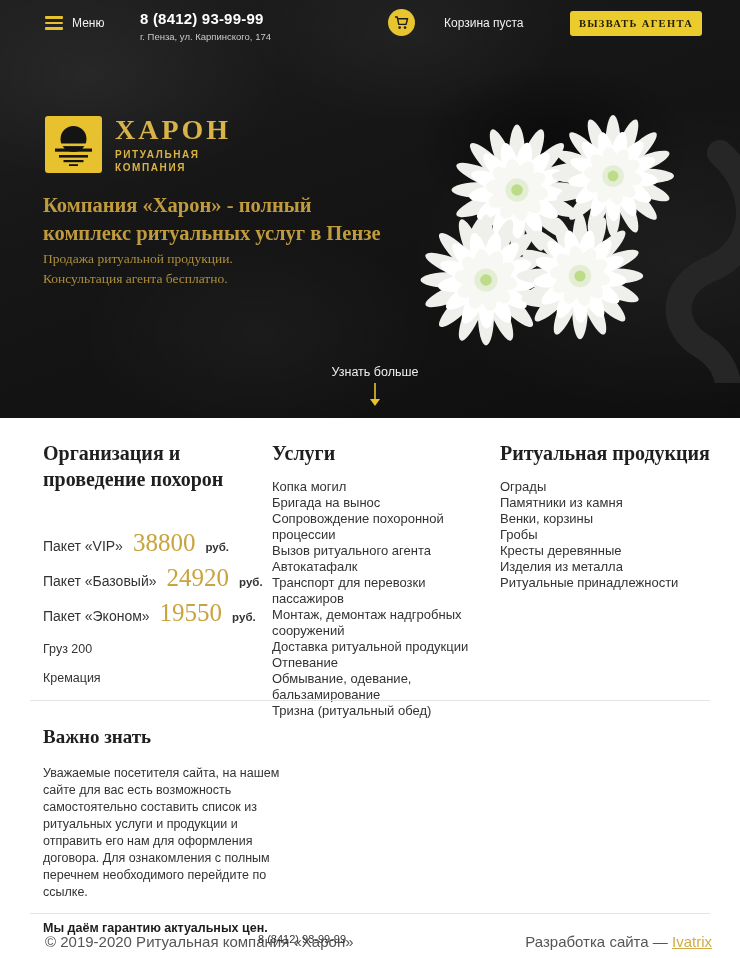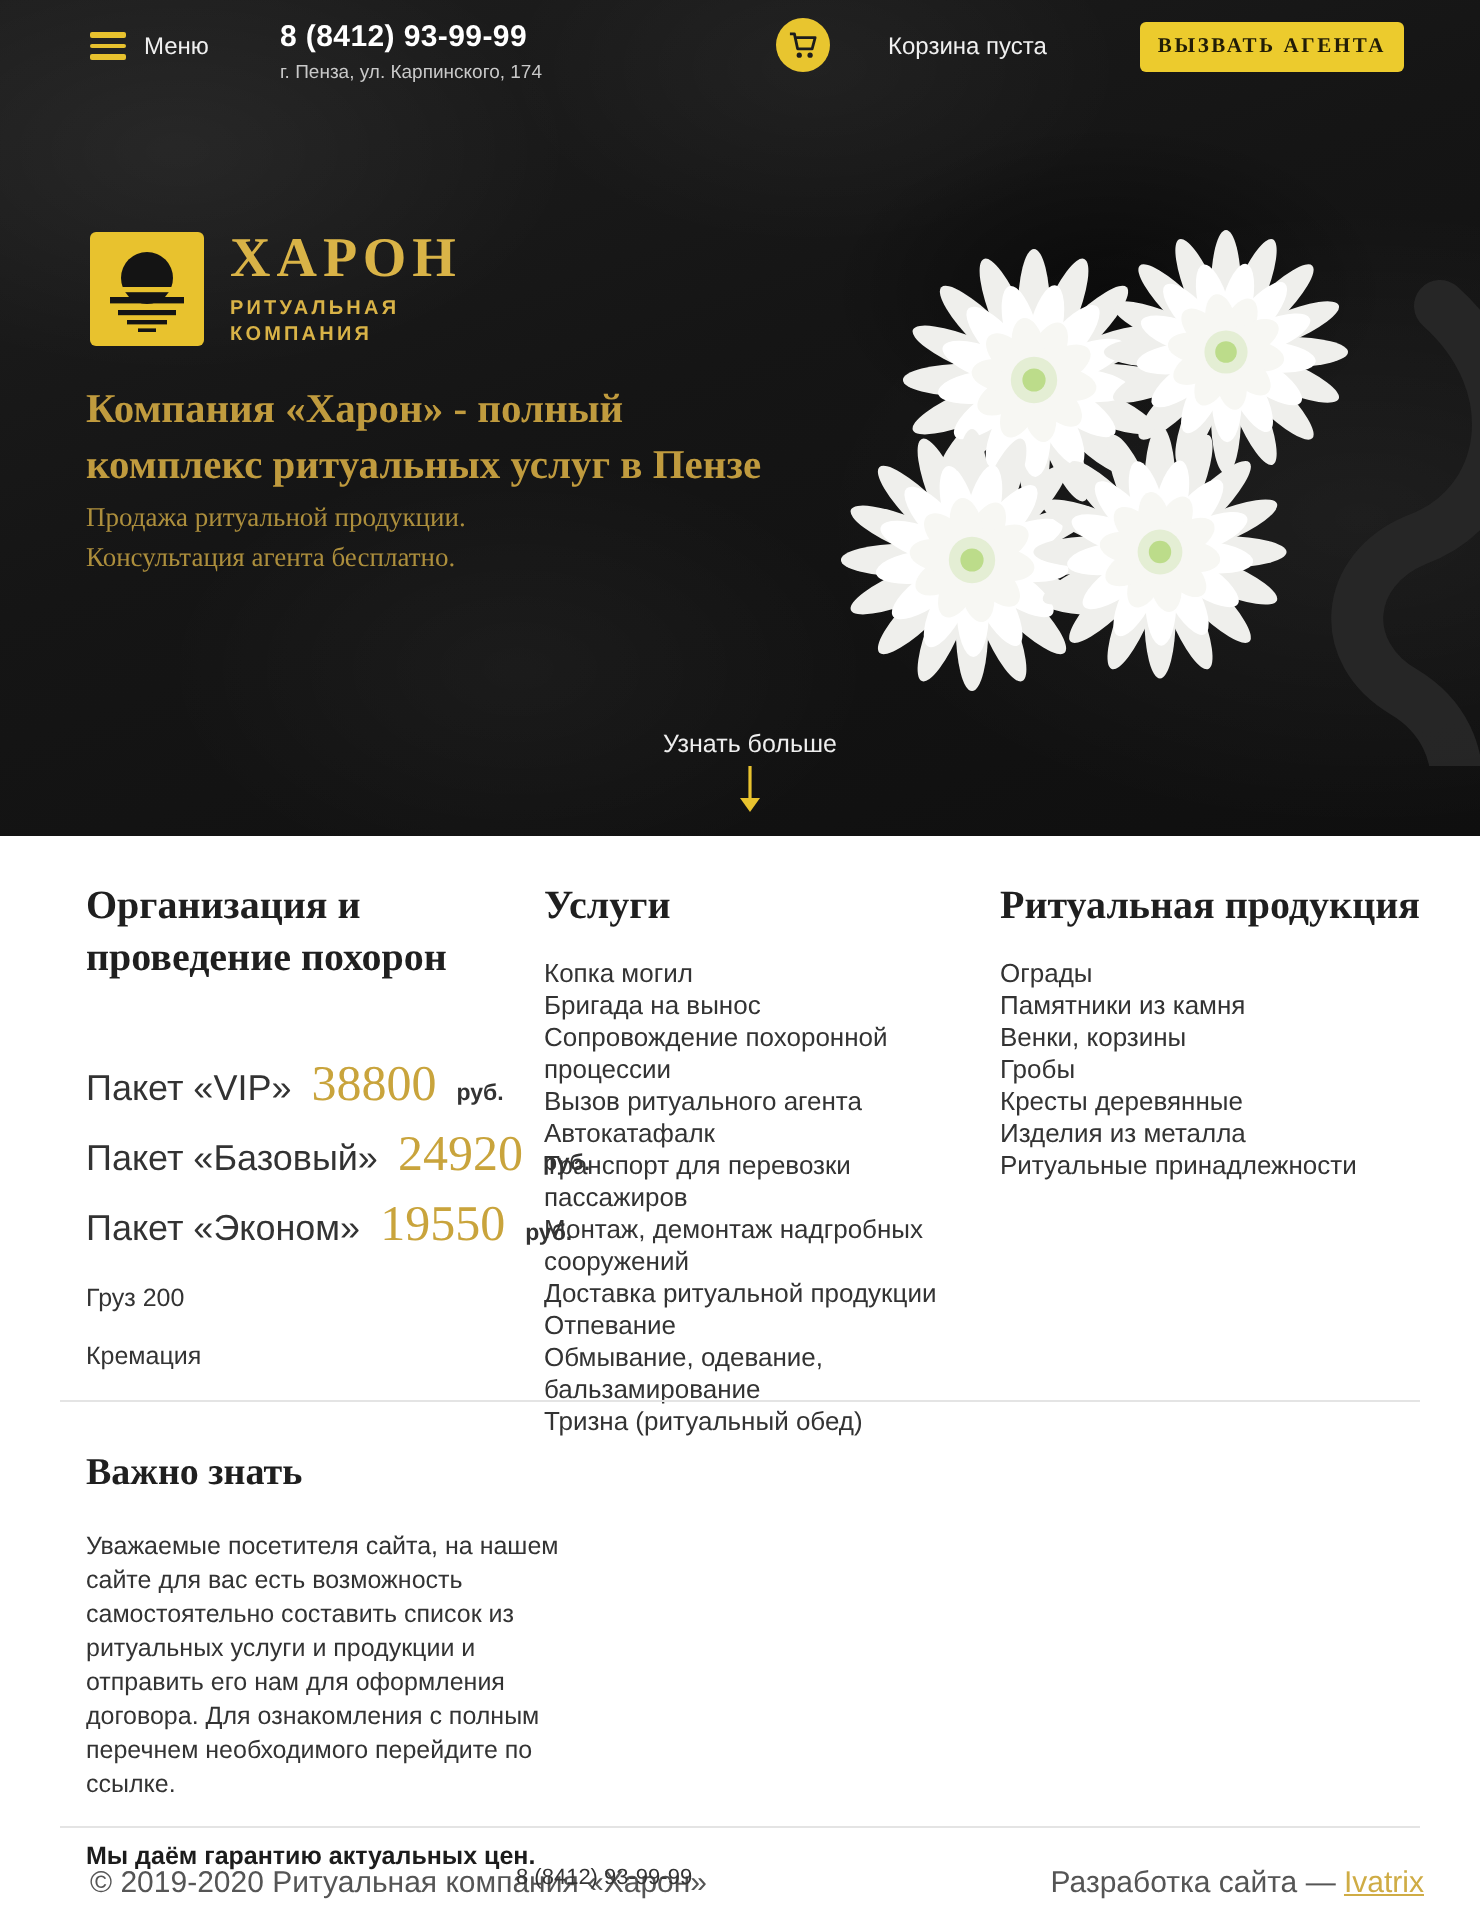--- a/index.html
+++ b/index.html
@@ -64,21 +64,21 @@
 
   
   h2.sec { font-family:"Liberation Serif", serif; font-size:20px; line-height:26px; color:#1f1f1f; font-weight:bold; }
 
   .col-packages { position:absolute; left:43px;  top:440px; width:218px; }
   .col-services { position:absolute; left:272px; top:440px; width:225px; }
   .col-products { position:absolute; left:500px; top:440px; width:225px; }
 
   .col-packages h2.sec { margin-bottom:37px; }
   .pkg-row { display:flex; align-items:baseline; gap:10px; margin-bottom:7px; }
-  .pkg-label { font-size:18px; color:#333; white-space:nowrap; }
+  .pkg-label { font-size:14px; color:#333; white-space:nowrap; }
   .pkg-price { font-family:"Liberation Serif", serif; font-size:25px; color:#c9a43c; line-height:28px; }
   .pkg-cur { font-size:11.5px; color:#333; font-weight:bold; }
   .pkg-extra { font-size:12.5px; color:#333; margin-top:15px; }
 
   .plain-list { list-style:none; margin-top:13px; }
   .plain-list li { font-size:13px; line-height:16px; color:#333; }
 
   
   .divider { position:absolute; left:30px; width:680px; height:1px; background:#e4e4e4; }
   .divider-top { top:700px; }

